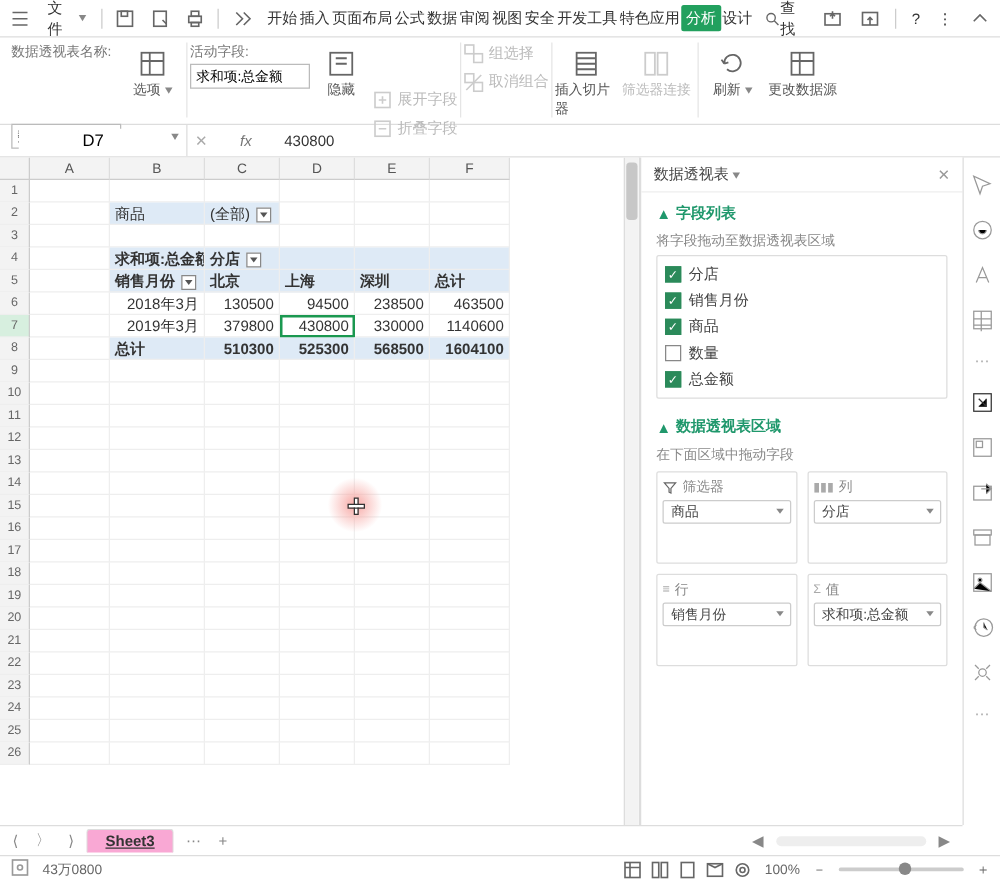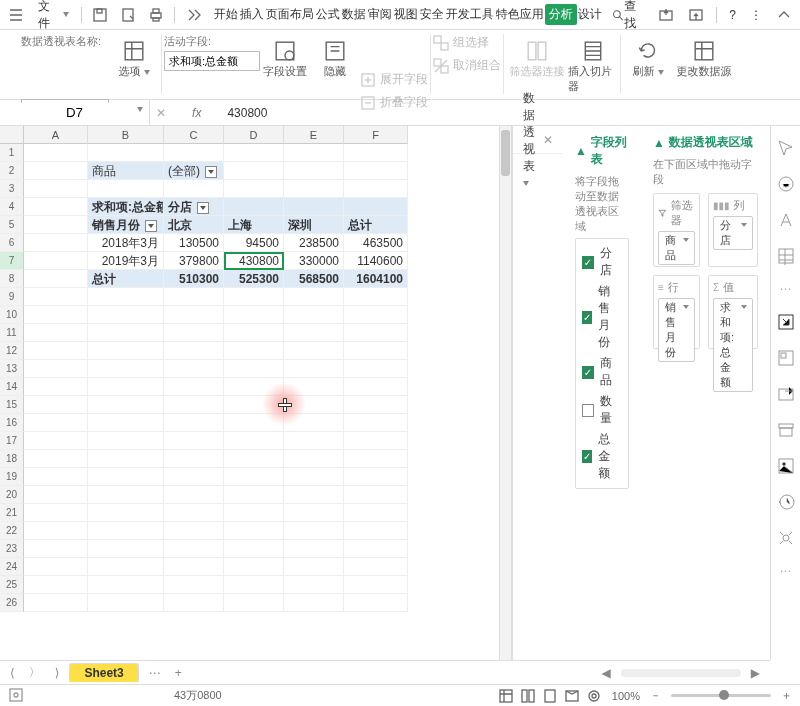--- a/index.html
+++ b/index.html
@@ -10,42 +10,42 @@
   .menubar .hamburger, .menubar .icon-btn, .menubar .label { display: flex; align-items: center; height: 100%; padding: 0 4px; cursor: pointer; }
   .menubar .dropdown-tag { display: flex; align-items: center; gap: 2px; padding: 0 6px; cursor: pointer; }
   .menubar .sep { width:1px; height:16px; background:#ccc; margin:0 2px; }
   .tabstrip { display:flex; align-items:center; font-size:12px; margin-left:4px;}
   .tabstrip span { padding:0 1px; cursor:pointer; white-space:nowrap;}
   .tabstrip .active { background:#22a05e; color:#fff; padding:2px 4px; border-radius:2px;}
   .menubar .right { margin-left:auto; display:flex; align-items:center; gap:6px;}
   .icon-svg { width:16px; height:16px; fill:none; stroke:#666; stroke-width:1.3;}
 
   
-  .ribbon { height: 70px; border-bottom:1px solid #ddd; display:flex; align-items:flex-start; padding:4px 21px; gap:0; color:#555;}
+  .ribbon { height: 70px; border-bottom:1px solid #ddd; display:flex; align-items:flex-start; padding:4px 9px; gap:0; color:#555;}
   .ribbon-group { display:flex; flex-direction:column; gap:2px; }
   .ribbon .sep { width:1px; height:60px; background:#e5e5e5; margin:0 2px;}
   .ribbon input { font-size:11px; height:20px; border:1px solid #bbb; padding:0 4px;}
   .ribbon .stack-btn { display:flex; flex-direction:column; align-items:center; justify-content:center; width:50px; gap:2px; cursor:pointer; font-size:11px; padding-top:6px;}
   .ribbon .stack-btn.wide { width:62px; }
   .ribbon .mini { font-size:11px; color:#777;}
   .ribbon .disabled { color:#bbb; }
   .ribbon .disabled .icon-svg { stroke:#ccc; }
 
   
   .fxrow { height:26px; border-bottom:1px solid #ddd; display:flex; align-items:center; font-size:12px;}
   .namebox { width:150px; height:100%; border-right:1px solid #ddd; display:flex; align-items:center; justify-content:center; position:relative;}
   .namebox input { width:120px; height:20px; border:none; text-align:center; outline:none;}
   .namebox .drop { position:absolute; right:6px; top:7px; }
   .fxrow .fx { margin:0 20px; font-style:italic; color:#777;}
   .fxrow .formula { flex:1; padding:0 6px;}
 
   
   .workspace { position:absolute; top:126px; bottom:46px; left:0; right:0; display:flex;}
   .sheet-area { flex:1; position:relative; overflow:hidden; border-right:1px solid #ddd;}
-  .pivot-panel { width:258px; border-left:1px solid #ddd; display:flex; flex-direction:row; background:#fff; font-size:12px; color:#444; }
+  .pivot-panel { width:258px; border-left:1px solid #ddd; display:flex; flex-direction:column; background:#fff; font-size:12px; color:#444; }
   .side-rail { width:30px; border-left:1px solid #ddd; display:flex; flex-direction:column; align-items:center; gap:16px; padding-top:12px;}
   .side-rail .rail-icon { width:20px; height:20px; stroke:#999; cursor:pointer;}
 
   
   .colheads { display:flex; position:absolute; top:0; left:24px; right:12px; height:18px; }
   .colheads div { width:60px; border-right:1px solid #ddd; border-bottom:1px solid #ccc; background:#f3f3f3; text-align:center; font-size:11px; color:#555; line-height:18px;}
   .colheads div:nth-child(1){width:64px;} .colheads div:nth-child(2){width:76px;} .colheads div:nth-child(3){width:60px;} .colheads div:nth-child(4){width:60px;} .colheads div:nth-child(5){width:60px;} .colheads div:nth-child(6){width:64px;}
   .topleft { position:absolute; top:0; left:0; width:24px; height:18px; border-right:1px solid #ccc; border-bottom:1px solid #ccc; background:#f3f3f3;}
   .rowheads { position:absolute; top:18px; left:0; width:24px; bottom:0;}
   .rowheads div { height:18px; border-bottom:1px solid #eee; border-right:1px solid #ccc; background:#f3f3f3; text-align:center; font-size:10px; color:#666; line-height:18px;}
@@ -81,21 +81,21 @@
   .chk.on { background:#2b8a5a; border-color:#2b8a5a; color:#fff;}
   .areas { display:grid; grid-template-columns:1fr 1fr; gap:8px; margin-top:6px;}
   .area { border:1px solid #ddd; border-radius:2px; padding:4px; height:74px;}
   .area-h { font-size:11px; color:#888; display:flex; align-items:center; gap:4px; margin-bottom:3px;}
   .tag { border:1px solid #ccc; border-radius:2px; padding:1px 18px 1px 6px; font-size:11px; position:relative; background:#fff;}
   .tag::after { content:""; position:absolute; right:5px; top:6px; width:0;height:0;border-left:3px solid transparent;border-right:3px solid transparent;border-top:4px solid #888;}
 
   
   .tabsrow { position:absolute; bottom:22px; left:0; right:30px; height:24px; border-top:1px solid #ddd; display:flex; align-items:center; padding:0 6px; gap:6px; font-size:12px;}
   .tabsrow .nav { color:#888; padding:0 4px; cursor:pointer;}
-  .tabsrow .sheet { padding:2px 14px; border:1px solid #ddd; border-bottom:none; border-radius:3px 3px 0 0; background:#fde047; font-weight:600;}
+  .tabsrow .sheet { padding:2px 14px; border:1px solid #ddd; border-bottom:none; border-radius:3px 3px 0 0; background:#f9a8d4; font-weight:600;text-decoration:underline;}
   .status { position:absolute; bottom:0; left:0; right:0; height:22px; border-top:1px solid #ddd; display:flex; align-items:center; padding:0 8px; font-size:11px; color:#666; gap:10px;}
   .status .spacer { flex:1; }
   .status .views { display:flex; gap:6px; }
   .zoom-track { width:100px; height:3px; background:#ccc; position:relative; border-radius:2px;}
   .zoom-thumb { position:absolute; left:48px; top:-4px; width:10px; height:10px; background:#888; border-radius:50%;}
   .tri { display:inline-block; width:0;height:0;border-left:3px solid transparent;border-right:3px solid transparent;border-top:5px solid #888;}
 </style>
 </head>
 <body>
 
@@ -193,27 +193,20 @@
     <span><span>选项</span> <span class="tri"></span></span>
   </div>
   <div class="sep"></div>
   <div class="ribbon-group">
     <span class="mini">活动字段:</span>
     <input style="width: 96px;" value="求和项:总金额">
   </div>
   <div class="stack-btn">
     <svg class="icon-svg" viewBox="0 0 20 20" style="width:22px;height:22px">
         <rect x="2" y="2" width="16" height="16"></rect>
-        <circle cx="14" cy="14" r="4"></circle>
-      </svg>
-    <span>字段设置</span>
-  </div>
-  <div class="stack-btn">
-    <svg class="icon-svg" viewBox="0 0 20 20" style="width:22px;height:22px">
-        <rect x="2" y="2" width="16" height="16"></rect>
         <path d="M6 6h8M6 10h8"></path>
       </svg>
     <span>隐藏</span>
   </div>
   <div class="ribbon-group disabled" style="justify-content:center;gap:6px;">
     <span style="display:flex;align-items:flex-end;gap:4px;margin-top:37px;">
         <svg class="icon-svg" viewBox="0 0 16 16">
           <rect x="2" y="2" width="12" height="12"></rect>
           <path d="M8 5v6M5 8h6"></path>
         </svg>
@@ -239,33 +232,33 @@
     <span style="display:flex;align-items:center;gap:4px;">
         <svg class="icon-svg" viewBox="0 0 16 16">
           <rect x="1" y="1" width="7" height="7"></rect>
           <rect x="8" y="8" width="7" height="7"></rect>
           <path d="M2 14L14 2"></path>
         </svg>
         <span>取消组合</span>
       </span>
   </div>
   <div class="sep"></div>
+  <div class="stack-btn">
+    <svg class="icon-svg" viewBox="0 0 20 20" style="width:22px;height:22px">
+        <rect x="3" y="2" width="14" height="16"></rect>
+        <path d="M3 6h14M3 10h14M3 14h14"></path>
+      </svg>
+    <span>插入切片器</span>
+  </div>
   <div class="stack-btn disabled wide">
     <svg class="icon-svg" viewBox="0 0 20 20" style="width:22px;height:22px">
         <rect x="2" y="2" width="7" height="16"></rect>
         <rect x="11" y="2" width="7" height="16"></rect>
       </svg>
     <span>筛选器连接</span>
-  </div>
-  <div class="stack-btn">
-    <svg class="icon-svg" viewBox="0 0 20 20" style="width:22px;height:22px">
-        <rect x="3" y="2" width="14" height="16"></rect>
-        <path d="M3 6h14M3 10h14M3 14h14"></path>
-      </svg>
-    <span>插入切片器</span>
   </div>
   <div class="sep"></div>
   <div class="stack-btn">
     <svg class="icon-svg" viewBox="0 0 20 20" style="width:22px;height:22px">
         <path d="M4 10a6 6 0 1 1 2 4M4 10l-2-3M4 10l3-1"></path>
       </svg>
     <span><span>刷新</span> <span class="tri"></span></span>
   </div>
   <div class="stack-btn wide">
     <svg class="icon-svg" viewBox="0 0 20 20" style="width:22px;height:22px">
@@ -678,21 +671,21 @@
   <span class="nav">◀</span>
   <span style="width:120px;height:8px;background:#eee;border-radius:4px"></span>
   <span class="nav">▶</span>
 </div>
 
 <div class="status">
   <span><svg class="icon-svg" viewBox="0 0 16 16">
         <rect x="2" y="2" width="12" height="12" stroke="#999"></rect>
         <circle cx="8" cy="8" r="2" stroke="#999"></circle>
       </svg></span>
-  <span style="margin-left:140px">43万0800</span>
+  <span style="">43万0800</span>
   <span class="spacer"></span>
   <span class="views">
     <svg class="icon-svg" viewBox="0 0 16 16">
         <rect x="2" y="2" width="12" height="12"></rect>
         <path d="M2 6h12M6 2v12"></path>
       </svg>
     <svg class="icon-svg" viewBox="0 0 16 16">
         <rect x="2" y="2" width="5" height="12"></rect>
         <rect x="9" y="2" width="5" height="12"></rect>
       </svg>

